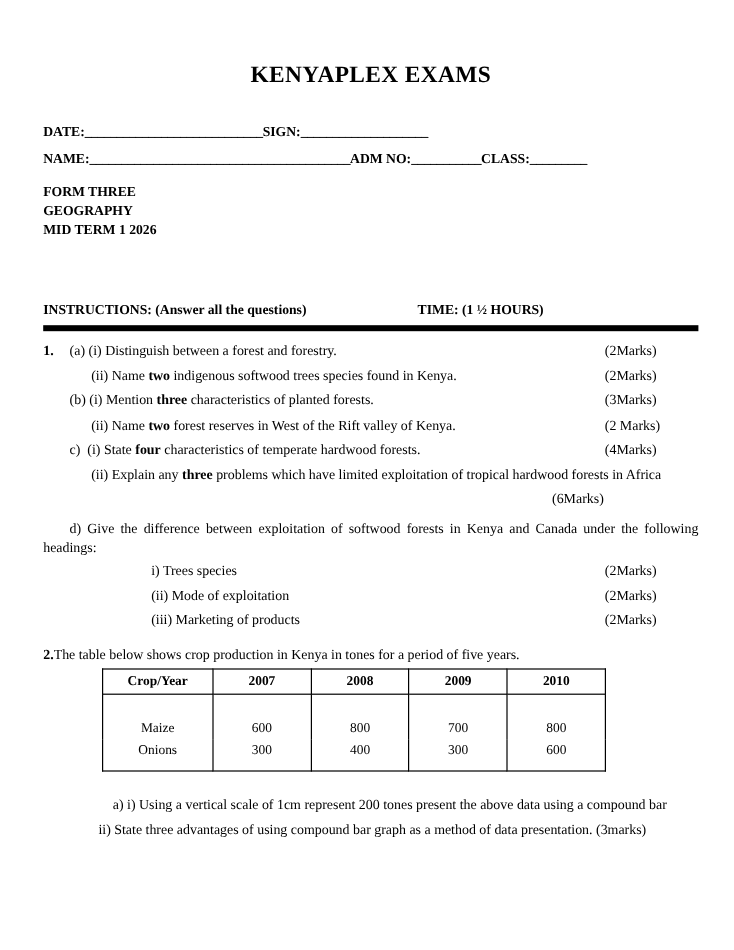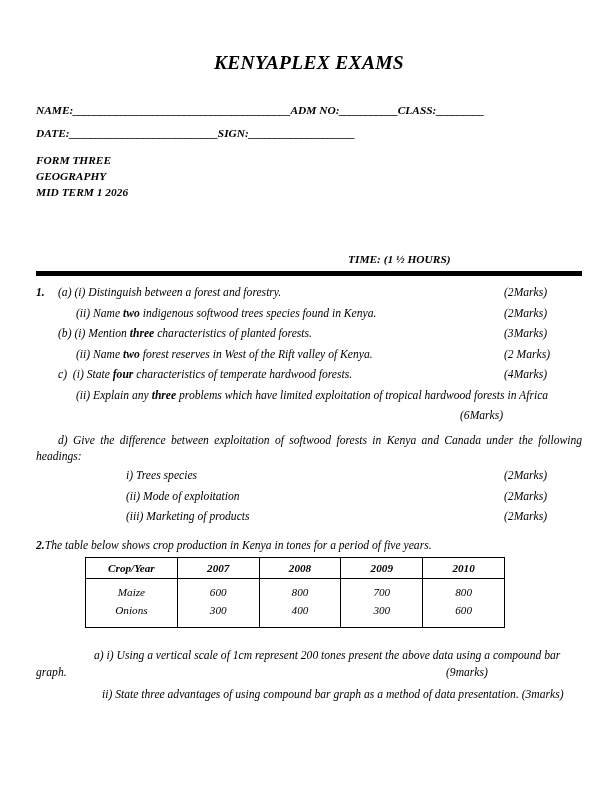--- a/index.html
+++ b/index.html
@@ -14,21 +14,20 @@
     color: #000000;
     position: relative;
     overflow: hidden;
   }
   .page {
     position: relative;
     width: 612px;
     height: 594px;
     padding: 0;
     box-sizing: border-box;
-    font-style: italic;
   }
   .content {
     position: absolute;
     left: 36px;
     right: 30px;
     top: 0;
   }
 
   
   .exam-title {
@@ -178,21 +177,21 @@
     border-left: 1.1px solid #000;
     border-right: 1.1px solid #000;
     padding: 3px 0;
   }
   table.crop-table thead th {
     font-weight: bold;
     border-top: 1.2px solid #000;
     border-bottom: 1.2px solid #000;
     padding: 4px 0;
   }
-  table.crop-table tbody tr:first-child td { padding-top: 7px; }
+  table.crop-table tbody tr:first-child td { padding-top: 22px; }
   table.crop-table tbody tr:last-child td { padding-bottom: 11px; }
   table.crop-table tbody tr:last-child td { border-bottom: 1.2px solid #000; }
   table.crop-table col.c-crop { width: 92px; }
   table.crop-table col.c-year { width: 82px; }
 
   
   .tail {
     margin-top: 20px;
     font-size: 11.6px;
     line-height: 1.45;
@@ -202,50 +201,51 @@
     text-justify: inter-word;
     margin-left: 58px;
   }
   .tail-marks-row {
     position: relative;
     height: 18px;
   }
   .tail-left { position: absolute; left: 0; top: 0; }
   .tail-right { position: absolute; left: 410px; top: 0; }
   .tail-line2 {
-    margin-left: 66px;
+    margin-left: 46px;
     margin-top: 4px;
   }
 </style>
 </head>
 <body>
 
 <div class="page">
   <div class="content">
 
     <div class="exam-title">KENYAPLEX EXAMS</div>
 
     <div class="id-block">
       <div class="id-line">
+        <span>DATE:</span><span class="rule">____________________________</span><span>SIGN:</span><span class="rule">____________________</span>
+      </div>
+      <div class="id-line">
         <span>NAME:</span><span class="rule">_________________________________________</span><span>ADM NO:</span><span class="rule">___________</span><span>CLASS:</span><span class="rule">_________</span>
-      </div>
-      <div class="id-line">
-        <span>DATE:</span><span class="rule">____________________________</span><span>SIGN:</span><span class="rule">____________________</span>
       </div>
     </div>
 
     <div class="meta-row">
       <div class="meta-block">
         <div>FORM THREE</div>
         <div>GEOGRAPHY</div>
         <div>MID TERM 1 2026</div>
       </div>
     </div>
 
     <div class="instructions-row">
+      <span class="instructions-left">INSTRUCTIONS: (Answer all the questions)</span>
       <span class="instructions-right">TIME: (1 ½ HOURS)</span>
     </div>
     <div class="thick-rule"></div>
 
     <div class="questions">
 
       <div class="q-row">
         <span class="q-num">1.</span>
         <span class="q-text ind-a">(a) (i) Distinguish between a forest and forestry.</span>
         <span class="q-marks">(2Marks)</span>
@@ -331,21 +331,17 @@
             <td>400</td>
             <td>300</td>
             <td>600</td>
           </tr>
         </tbody>
       </table>
     </div>
 
     <div class="tail">
       <div class="tail-para">a) i) Using a vertical scale of 1cm represent 200 tones present the above data using a compound  bar</div>
-      <div class="tail-marks-row">
-        <span class="tail-left">graph.</span>
-        <span class="tail-right">(9marks)</span>
-      </div>
       <div class="tail-line2">ii) State three advantages of using compound bar graph as a method of data presentation. (3marks)</div>
     </div>
 
   </div>
 </div>
 
 </body></html>

